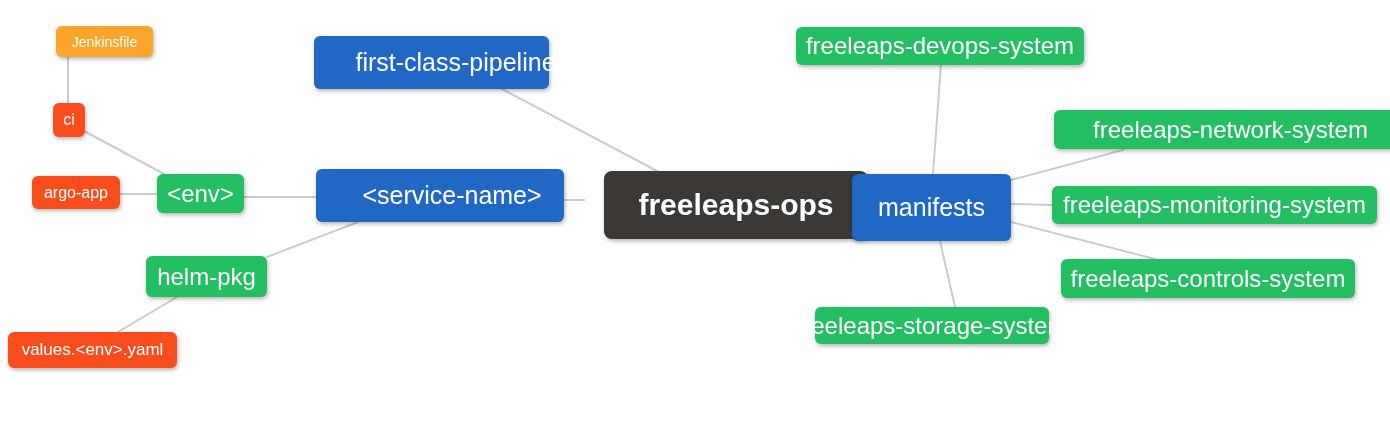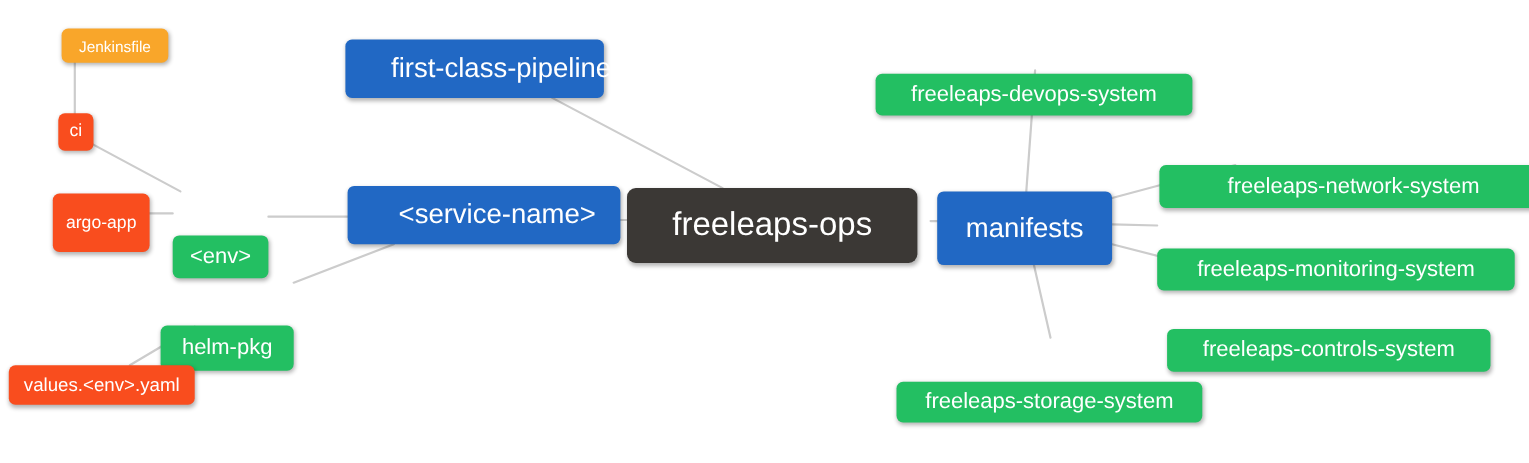--- a/index.html
+++ b/index.html
@@ -21,40 +21,40 @@
     color: var(--text, #ffffff);
     border-radius: 6px;
     box-shadow: 1px 2px 4px rgba(0,0,0,0.30);
     white-space: nowrap;
     box-sizing: border-box;
     cursor: pointer;
     user-select: none;
   }
   .tier-root   { background: var(--root_bg, #3b3835);   font-size: 30px; border-radius: 8px; }
   .tier-branch { background: var(--branch_bg, #2168c4); font-size: 25px; }
-  .tier-green  { background: var(--leaf_green_bg, #23bf62); font-size: 20px; margin-top: 40px; }
+  .tier-green  { background: var(--leaf_green_bg, #23bf62); font-size: 24px; }
   .tier-red    { background: var(--leaf_red_bg, #f94d1e);   font-size: 16px; }
   .tier-amber  { background: var(--leaf_amber_bg, #f9a62a); font-size: 14px; margin-left: 36px; }
 
   
   #n-jenkinsfile { left: 20px;   top: 26px;  width: 97px;  height: 31px; }
   #n-ci          { left: 53px;   top: 103px; width: 32px;  height: 34px; }
-  #n-argo-app    { left: 48px;   top: 176px; width: 88px;  height: 53px; }
+  #n-argo-app    { left: 32px;   top: 176px; width: 88px;  height: 33px; }
   #n-env         { left: 157px;  top: 174px; width: 87px;  height: 39px; }
   #n-helm-pkg    { left: 146px;  top: 256px; width: 121px; height: 41px; }
   #n-values      { left: 8px;    top: 332px; width: 169px; height: 36px; font-size: 17px; }
   #n-pipeline    { left: 314px;  top: 36px;  width: 235px; height: 53px; padding-left: 48px; }
   #n-service     { left: 316px;  top: 169px; width: 248px; height: 53px; padding-left: 24px; }
-  #n-root        { left: 570px;  top: 171px; width: 264px; height: 68px; }
+  #n-root        { left: 604px;  top: 171px; width: 264px; height: 68px; font-weight: bold; }
   #n-manifests   { left: 852px;  top: 174px; width: 159px; height: 67px; }
   #n-devops      { left: 796px;  top: 27px;  width: 288px; height: 38px; }
   #n-network     { left: 1054px; top: 110px; width: 353px; height: 39px; }
   #n-monitoring  { left: 1052px; top: 186px; width: 325px; height: 38px; }
   #n-controls    { left: 1061px; top: 259px; width: 294px; height: 39px; }
-  #n-storage     { left: 815px;  top: 307px; width: 278px; height: 37px; }
+  #n-storage     { left: 815px;  top: 307px; width: 234px; height: 37px; }
 </style>
 </head>
 <body>
 
 <div id="canvas">
 
   <svg id="edges-layer" viewBox="0 0 1390 421">
     <line x1="68" y1="57" x2="68" y2="103"></line>
     <line x1="84" y1="131" x2="164" y2="174"></line>
     <line x1="120" y1="194" x2="157" y2="194"></line>

